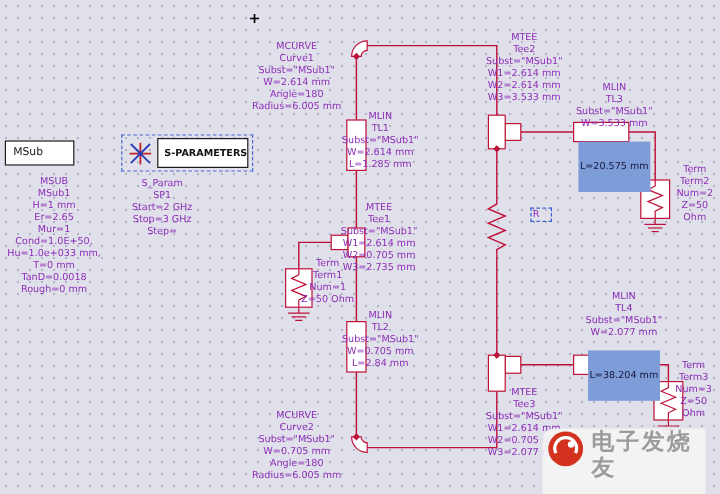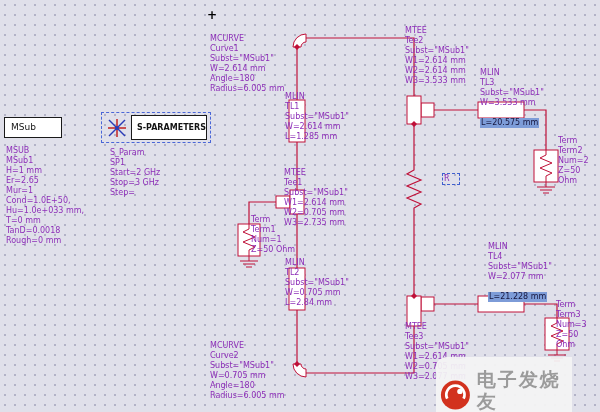--- a/index.html
+++ b/index.html
@@ -8,47 +8,48 @@
     background-color:#e0e0ea;
     background-image: radial-gradient(circle, #b2b2c6 1px, rgba(0,0,0,0) 1.3px);
     background-size: 10px 10px;
     font-family:"DejaVu Sans", sans-serif;
   }
   #wires-layer { position:absolute; left:0; top:0; z-index:2; }
   .ctext {
     position:absolute; z-index:3;
     font-size:8px; line-height:10px; color:#8d2eb8;
     white-space:pre-line;
+    text-align:center;
   }
   .blk { color:#141414; }
   .box {
     position:absolute; z-index:3; background:#ffffff;
     border:1px solid #1a1a1a; box-sizing:border-box;
   }
-  .hl { display:inline-block; background:#7d9cd8; color:#16163e; padding:0 1px; }
+  .hl { display:inline-block; background:#7d9cd8; color:#16163e; padding:16px 1px; }
   .dash { display:inline-block; border:1px dashed #3f5fd0; padding:0 9px 0 1px; margin-left:-2px; }
   .lines { display:block; }
   #sparam-group {
     position:absolute; left:101px; top:112px; width:110px; height:31px;
     border:1px dashed #4a66d8; z-index:3; box-sizing:border-box;
   }
   #sparam-group .label-box {
     position:absolute; left:29px; top:2px; width:76px; height:25px;
     background:#fff; border:1px solid #1a1a1a; box-sizing:border-box;
     font-size:8px; font-weight:bold; line-height:23px; text-align:right;
   }
   #sparam-group .sim-icon { position:absolute; left:4px; top:4px; }
   #msub-box { left:4px; top:117px; width:58px; height:21px;
     font-size:9px; line-height:19px; padding-left:6px; }
   #cursor-mark { position:absolute; left:207px; top:8px; z-index:3;
     font-size:12px; font-weight:bold; color:#000; }
   .watermark {
-    position:absolute; left:436px; top:357px; width:136px; height:55px; z-index:5;
+    position:absolute; left:452px; top:357px; width:136px; height:55px; z-index:5;
     background:rgba(244,244,244,0.93); border-radius:10px 0 0 0;
-    display:flex; align-items:flex-end; gap:6px; padding-left:4px; box-sizing:border-box;
+    display:flex; align-items:flex-start; gap:6px; padding-left:4px; box-sizing:border-box;
   }
   .wm-brand { font-size:19px; font-weight:bold; color:#9b9b9b; letter-spacing:2px; line-height:22px; }
   .wm-url { font-size:11px; color:#adadad; line-height:14px; }
 </style>
 </head>
 <body>
 
 <div id="canvas">
 
   <svg id="wires-layer" width="600" height="412" viewBox="0 0 600 412">
@@ -221,21 +222,21 @@
 
   <div class="ctext" style="left:444px; top:163px">
     <span class="dash">R</span>
   </div>
 
   <div class="ctext" style="left:488px; top:232px">
     <span class="lines">MLIN
 TL4
 Subst="MSub1"
 W=2.077 mm</span>
-    <span class="hl">L=21.228 mm</span>
+    <span class="hl">L=38.204 mm</span>
   </div>
 
   <div class="ctext" style="left:405px; top:322px">MTEE
 Tee3
 Subst="MSub1"
 W1=2.614 mm
 W2=0.705 mm
 W3=2.077 mm</div>
 
   <div class="ctext" style="left:556px; top:300px">Term

